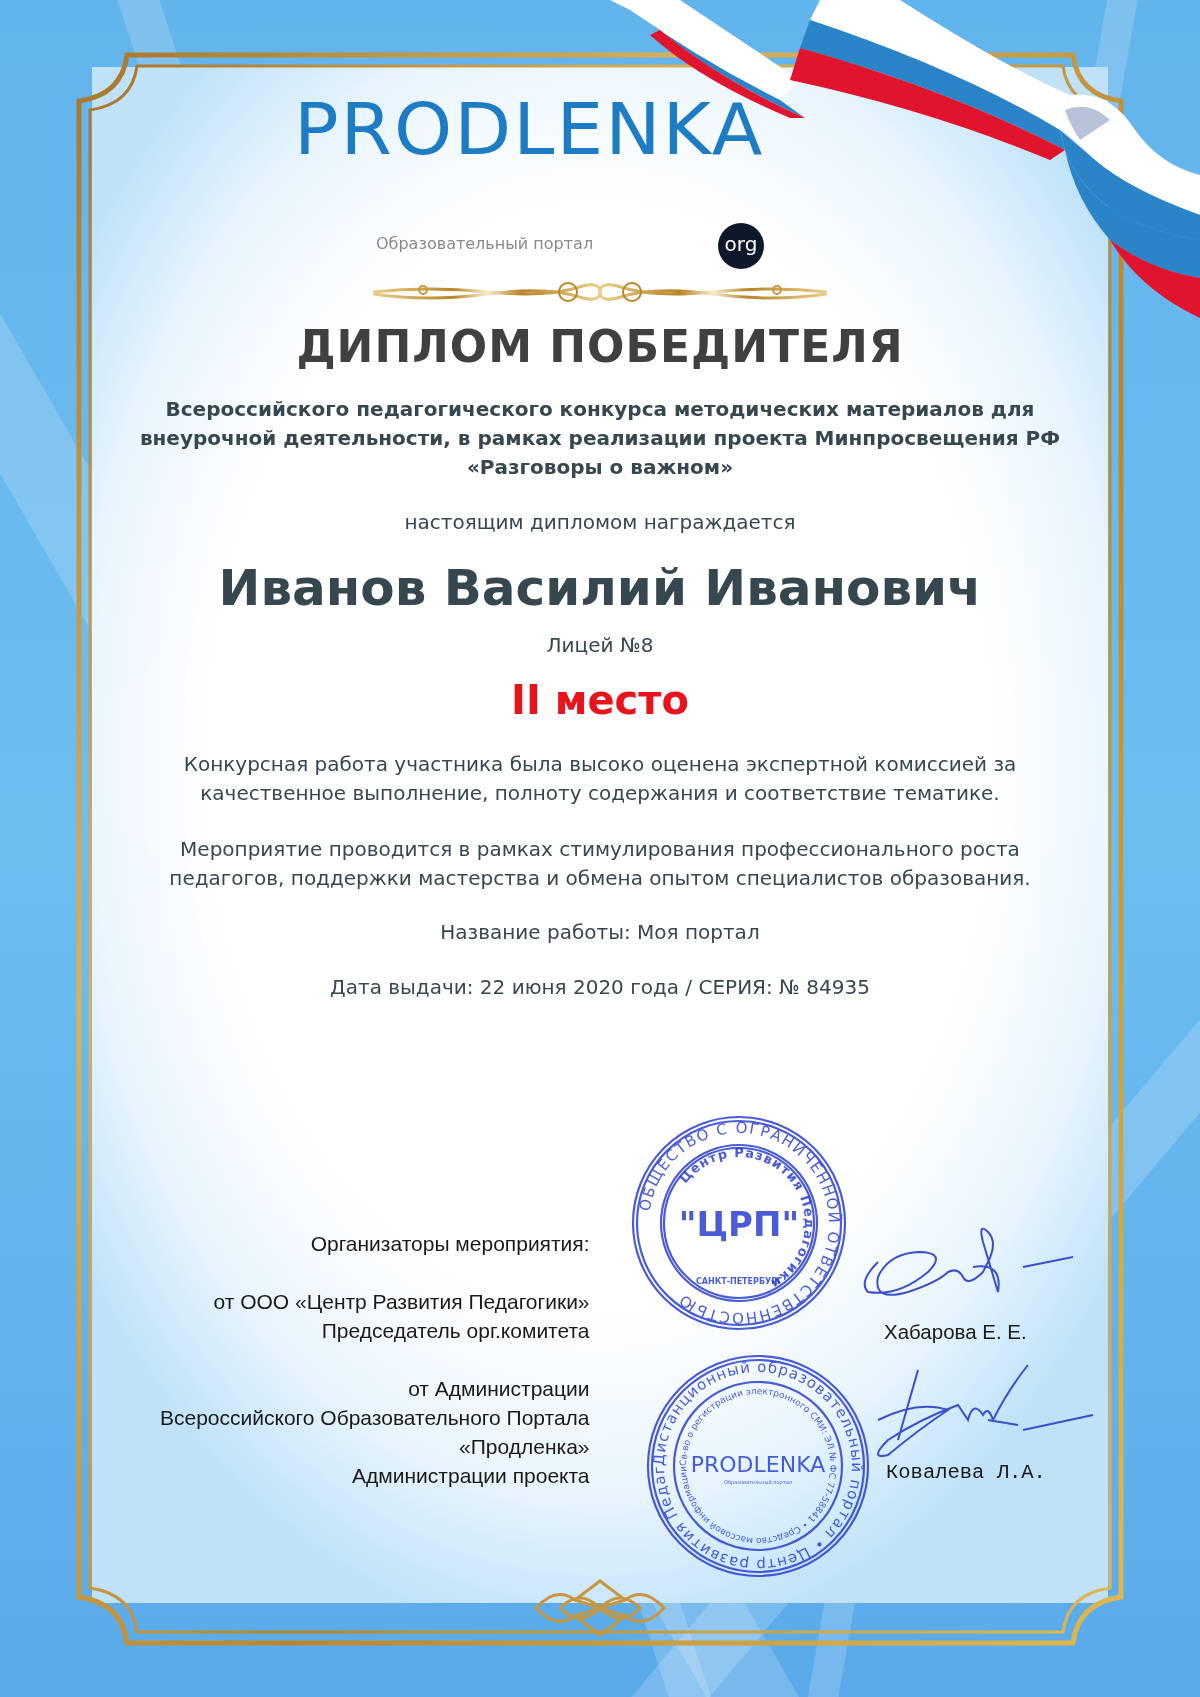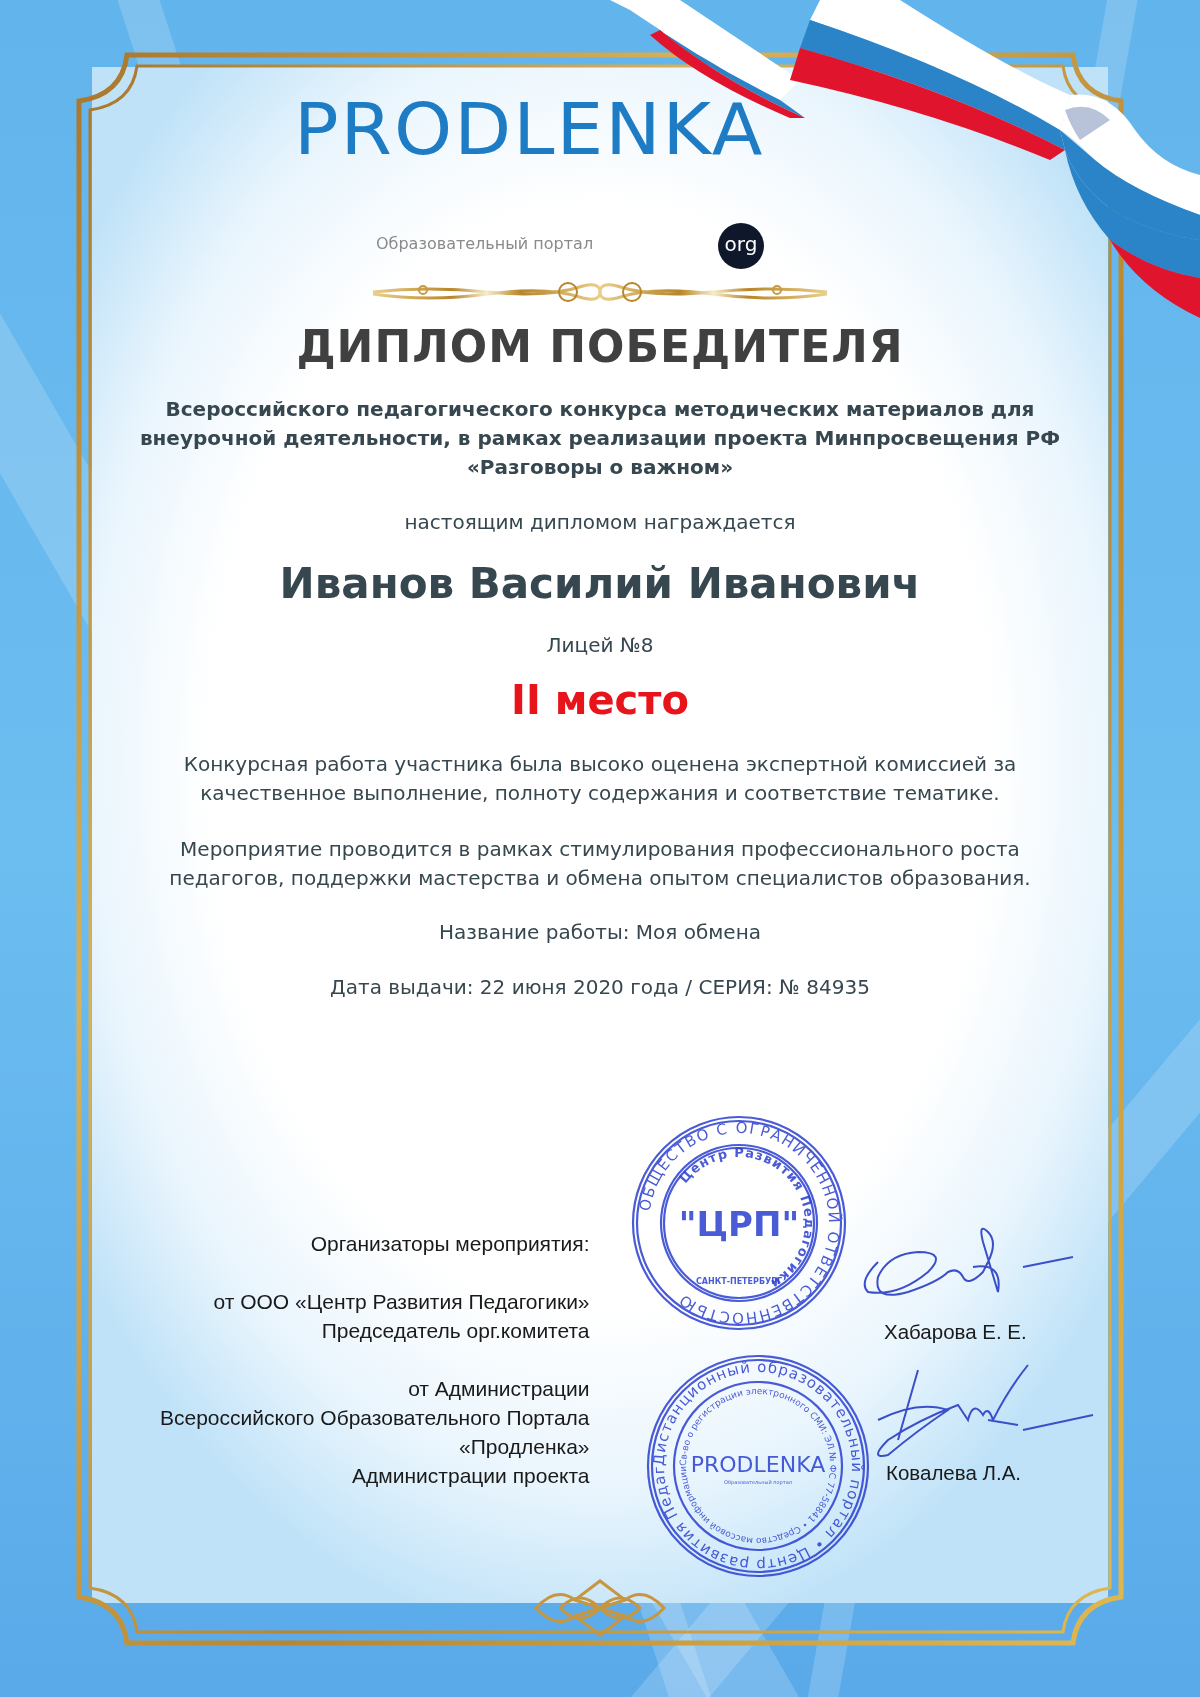--- a/index.html
+++ b/index.html
@@ -18,21 +18,21 @@
   .logo { position:absolute; left:294px; top:88px; width:440px; height:170px; }
   .logo-word { position:absolute; left:0; top:0; font-family:"DejaVu Sans", sans-serif; font-size:74px; letter-spacing:2px;
     color:#1e7cc4; font-weight:normal; transform:scaleY(0.95); transform-origin:left top; }
   .logo-org { position:absolute; left:424px; top:135px; width:46px; height:46px; border-radius:50%; background:#0f172a; color:#fff;
     font-size:20px; line-height:42px; text-align:center; }
   .logo-sub { position:absolute; left:82px; top:146px; font-size:16px; color:#8a8a8a; }
   .ornament { position:absolute; left:276px; top:202px; width:464px; height:40px; }
   .title { position:absolute; left:0; width:1016px; top:254px; font-size:44px; font-weight:bold; color:#404040; letter-spacing:1px; }
   .subtitle { position:absolute; left:40px; width:936px; top:328px; font-size:20px; font-weight:bold; line-height:29px; color:#37474f; }
   .awarded { position:absolute; left:0; width:1016px; top:443px; font-size:20px; color:#37474f; }
-  .name { position:absolute; left:0; width:1016px; top:492px; font-size:42px; font-weight:bold; color:#37474f; }
+  .name { position:absolute; left:0; width:1016px; top:492px; font-size:50px; font-weight:bold; color:#37474f; }
   .school { position:absolute; left:0; width:1016px; top:566px; font-size:20px; color:#37474f; }
   .place { position:absolute; left:0; width:1016px; top:610px; font-size:40px; font-weight:bold; color:#e8141b; }
   .p1 { position:absolute; left:40px; width:936px; top:683px; font-size:20px; line-height:29px; color:#37474f; }
   .p2 { position:absolute; left:40px; width:936px; top:768px; font-size:20px; line-height:29px; color:#37474f; }
   .workname { position:absolute; left:0; width:1016px; top:853px; font-size:20px; color:#37474f; }
   .issue { position:absolute; left:0; width:1016px; top:908px; font-size:20px; color:#37474f; }
   .org { position:absolute; left:160px; top:1229px; font-family:"Liberation Sans", sans-serif; font-size:21px; line-height:29px; color:#1a1a1a; text-align:right; }
   .org div { white-space:pre; }
   .sig-name { position:absolute; font-family:"Liberation Sans", sans-serif; font-size:20.5px; color:#1a1a1a; }
   .stamp { position:absolute; }
@@ -108,21 +108,21 @@
 
 <div class="content">
   <div class="title">ДИПЛОМ ПОБЕДИТЕЛЯ</div>
   <div class="subtitle">Всероссийского педагогического конкурса методических материалов для внеурочной деятельности, в рамках реализации проекта Минпросвещения РФ «Разговоры о важном»</div>
   <div class="awarded">настоящим дипломом награждается</div>
   <div class="name">Иванов Василий Иванович</div>
   <div class="school">Лицей №8</div>
   <div class="place">II место</div>
   <div class="p1">Конкурсная работа участника была высоко оценена экспертной комиссией за качественное выполнение, полноту содержания и соответствие тематике.</div>
   <div class="p2">Мероприятие проводится в рамках стимулирования профессионального роста педагогов, поддержки мастерства и обмена опытом специалистов образования.</div>
-  <div class="workname">Название работы: Моя обмена</div>
+  <div class="workname">Название работы: Моя портал</div>
   <div class="issue">Дата выдачи: 22 июня 2020 года / СЕРИЯ: № 84935</div>
 </div>
 
 <div class="org">
   <div>Организаторы мероприятия:</div>
   <div>&nbsp;</div>
   <div> от ООО «Центр Развития Педагогики»</div>
   <div>Председатель орг.комитета</div>
   <div>&nbsp;</div>
   <div>от Администрации</div>
@@ -173,21 +173,21 @@
 </svg>
 
 <svg class="stamp" style="left:848px; top:1222px;" width="230" height="90" viewBox="0 0 230 90">
   <path d="M30,40 Q10,60 20,70 Q50,75 80,50 Q100,30 70,30 Q40,32 30,55 Q25,80 60,70 Q90,60 100,50 Q110,45 115,55 Q120,65 135,50 L140,40 Q150,20 140,10 Q130,0 135,20 L150,70 Q155,40 125,45 M175,45 L225,35" fill="none" stroke="#3b4fc8" stroke-width="2"></path>
 </svg>
 <svg class="stamp" style="left:858px; top:1360px;" width="240" height="110" viewBox="0 0 240 110">
   <path d="M60,10 L40,80 M20,60 Q60,40 90,50 Q60,70 30,95 Q10,100 30,80 Q60,60 100,45 L110,60 Q115,40 125,55 Q130,45 135,60 Q150,30 170,5 M130,60 L160,65 M165,70 L235,55" fill="none" stroke="#3b4fc8" stroke-width="2"></path>
 </svg>
 
 <div class="sig-name" style="left:884px; top:1320px;">Хабарова Е. Е.</div>
-<div class="sig-name" style="left:886px; top:1461px;">Ковалева Л.А.</div>
+<div class="sig-name" style="left:886px; top:1461px;font-family:Liberation Mono, monospace;">Ковалева Л.А.</div>
 
 <svg class="bottom-orn" viewBox="0 0 1200 60">
   <rect x="137" y="0" width="400" height="0" fill="none"></rect>
   <circle cx="600" cy="30" r="0" fill="none"></circle>
   <g fill="none" stroke="#c8963e" stroke-width="3">
     <path d="M536,30 Q556,8 575,22 L600,3 L625,22 Q644,8 664,30 Q644,52 625,38 L600,57 L575,38 Q556,52 536,30 Z"></path>
     <path d="M575,22 L625,38 M625,22 L575,38"></path>
     <path d="M560,30 Q580,10 600,30 Q620,50 640,30 Q620,10 600,30 Q580,50 560,30"></path>
   </g>
 </svg>

